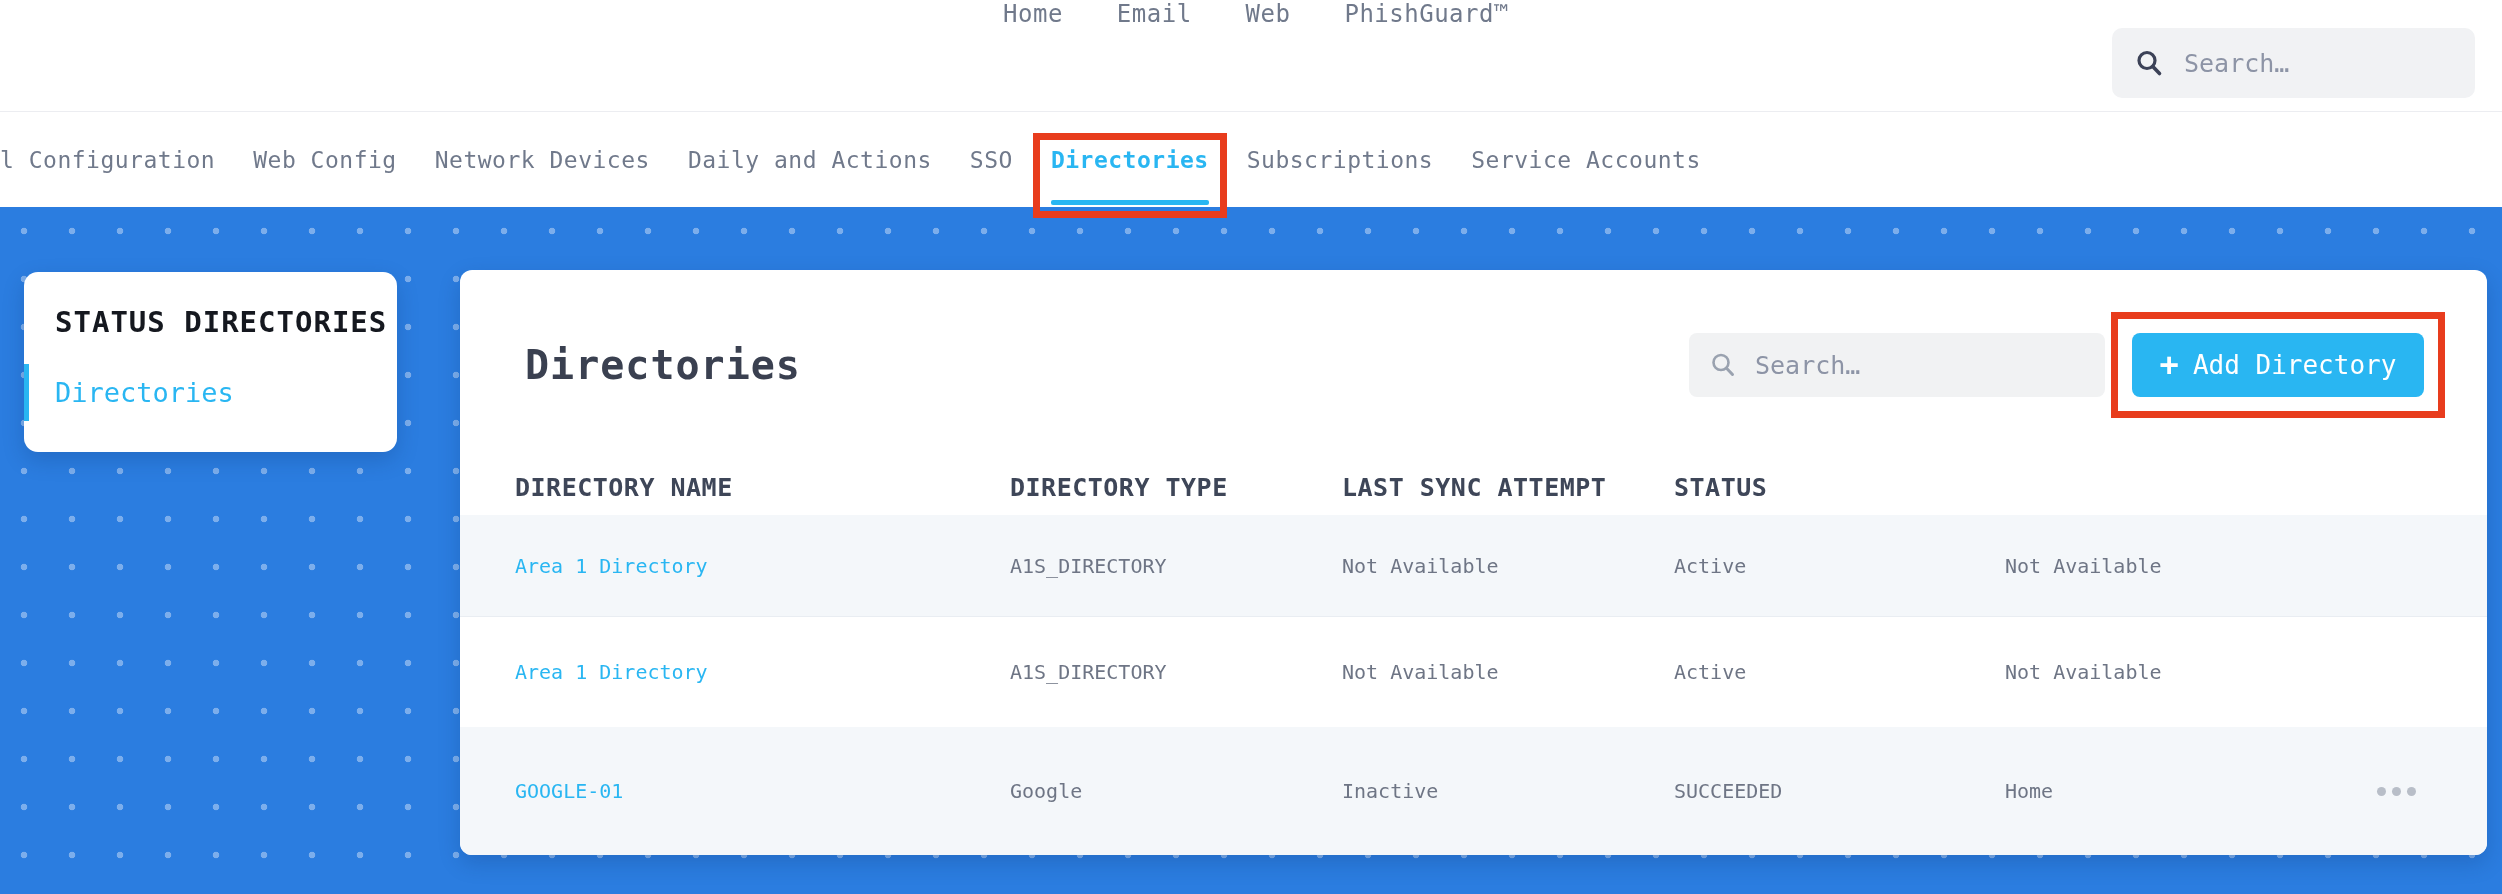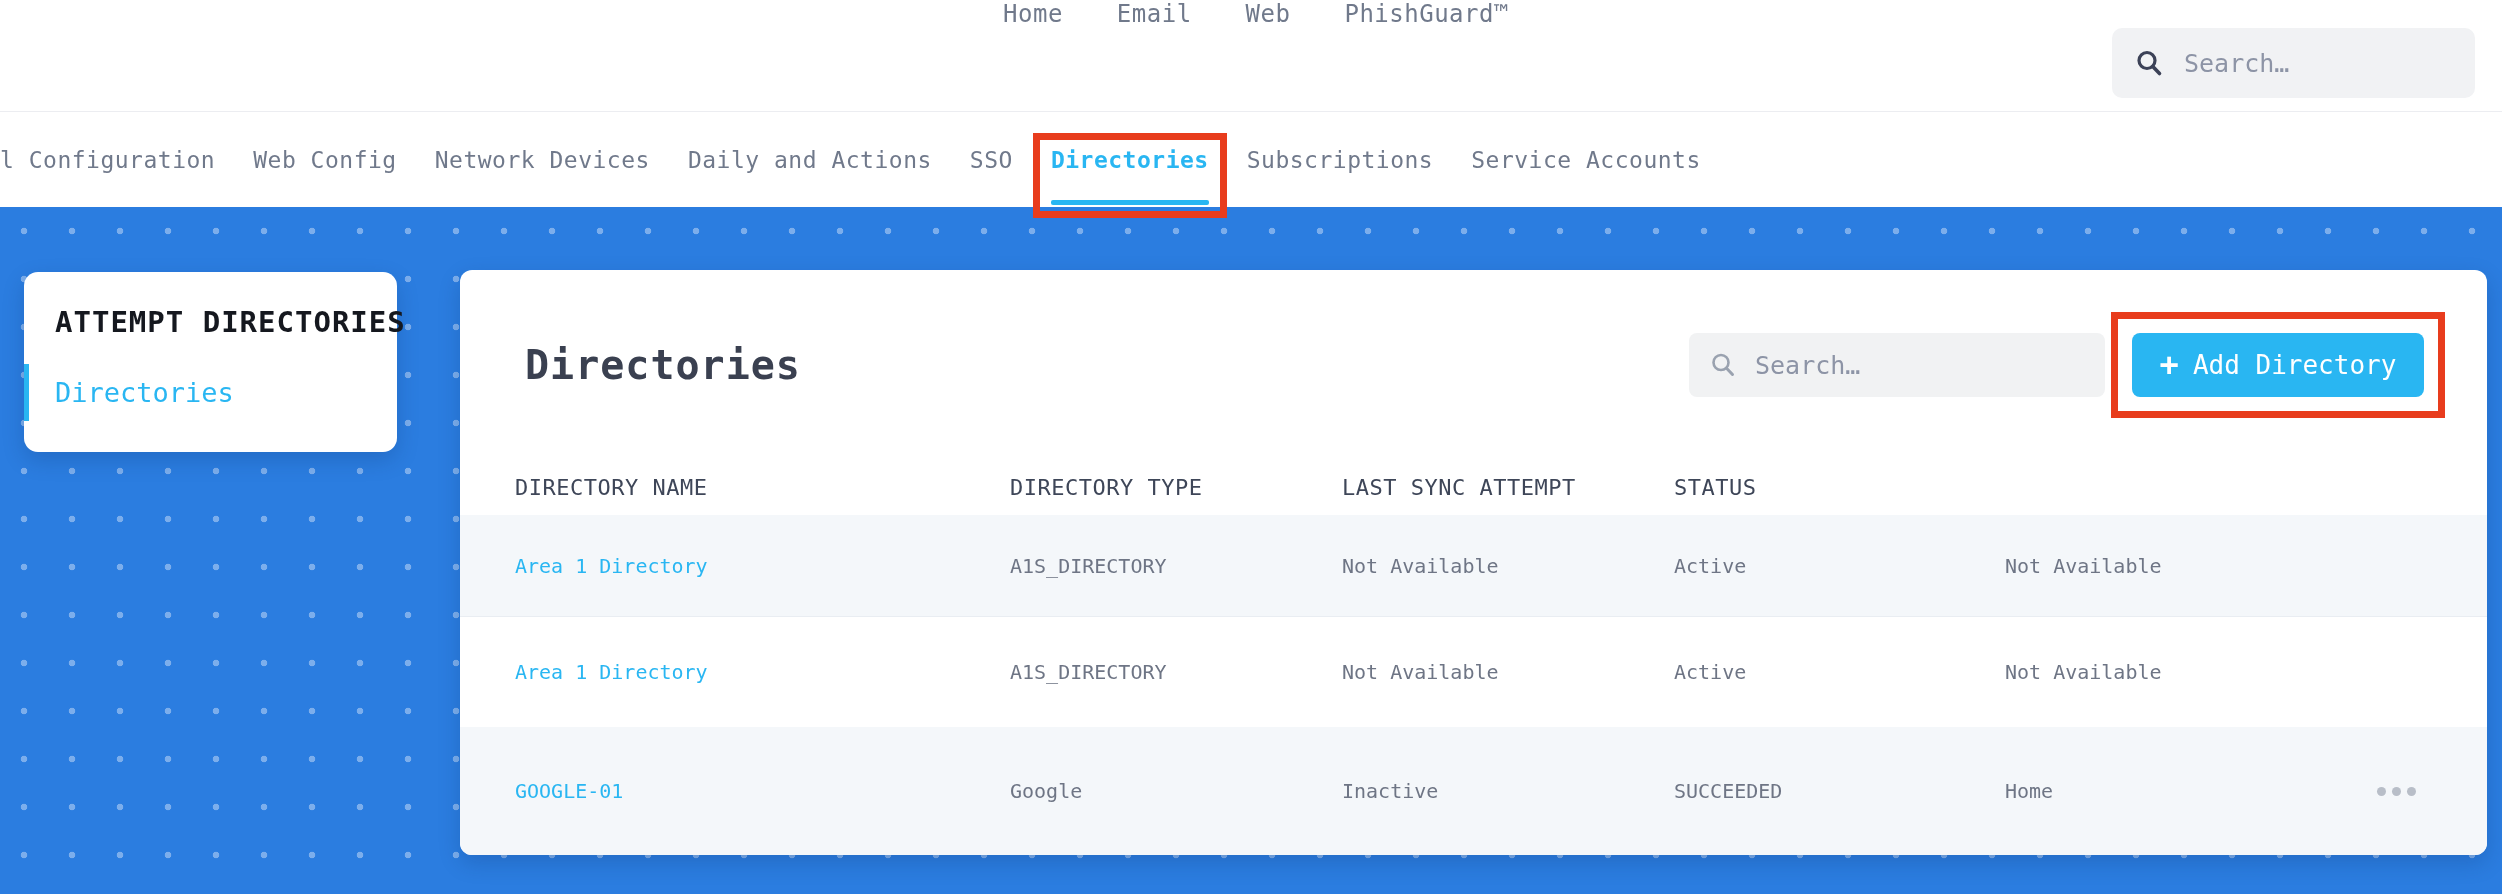--- a/index.html
+++ b/index.html
@@ -91,21 +91,21 @@
   }
   .add-btn .plus { font-size:32px; font-weight:700; line-height:1; margin-top:-3px; }
 
   
   .table-head, .trow {
     display:grid;
     grid-template-columns:495px 332px 332px 331px 1fr 110px;
     padding-left:55px; align-items:center;
   }
   .table-head { height:55px; }
-  .th { font-size:22px; font-weight:400; color:#3e4658; letter-spacing:.5px; white-space:nowrap; }
+  .th { font-size:25px; font-weight:700; color:#3e4658; letter-spacing:.5px; white-space:nowrap; }
   .trow { font-size:20px; color:#6e7585; }
   .trow.shade { background:#f4f7fa; }
   .r1 { height:102px; border-bottom:1px solid #e9edf2; }
   .r2 { height:110px; background:#fff; }
   .r3 { height:128px; }
   .cell { white-space:nowrap; }
   .cell.link { color:var(--accent); cursor:pointer; }
   .menu-dots { display:flex; gap:6px; align-items:center; cursor:pointer; padding-right:40px; }
   .menu-dots i { width:9px; height:9px; border-radius:50%; background:#b8bec8; }
 </style>
@@ -155,21 +155,21 @@
         <span>Subscriptions</span>
       </div>
     <div class="tab">
         <span>Service Accounts</span>
       </div>
   </nav>
 
   <main class="content">
 
     <aside class="side-card">
-      <div class="side-heading">ATTEMPT DIRECTORIES</div>
+      <div class="side-heading">STATUS DIRECTORIES</div>
       <div class="side-item">
         <span>Directories</span>
       </div>
     </aside>
 
     <section class="main-card">
       <div class="card-header">
         <h1 class="card-title">Directories</h1>
         <div class="card-search">
           <svg width="28" height="28" viewBox="0 0 28 28" fill="none">

